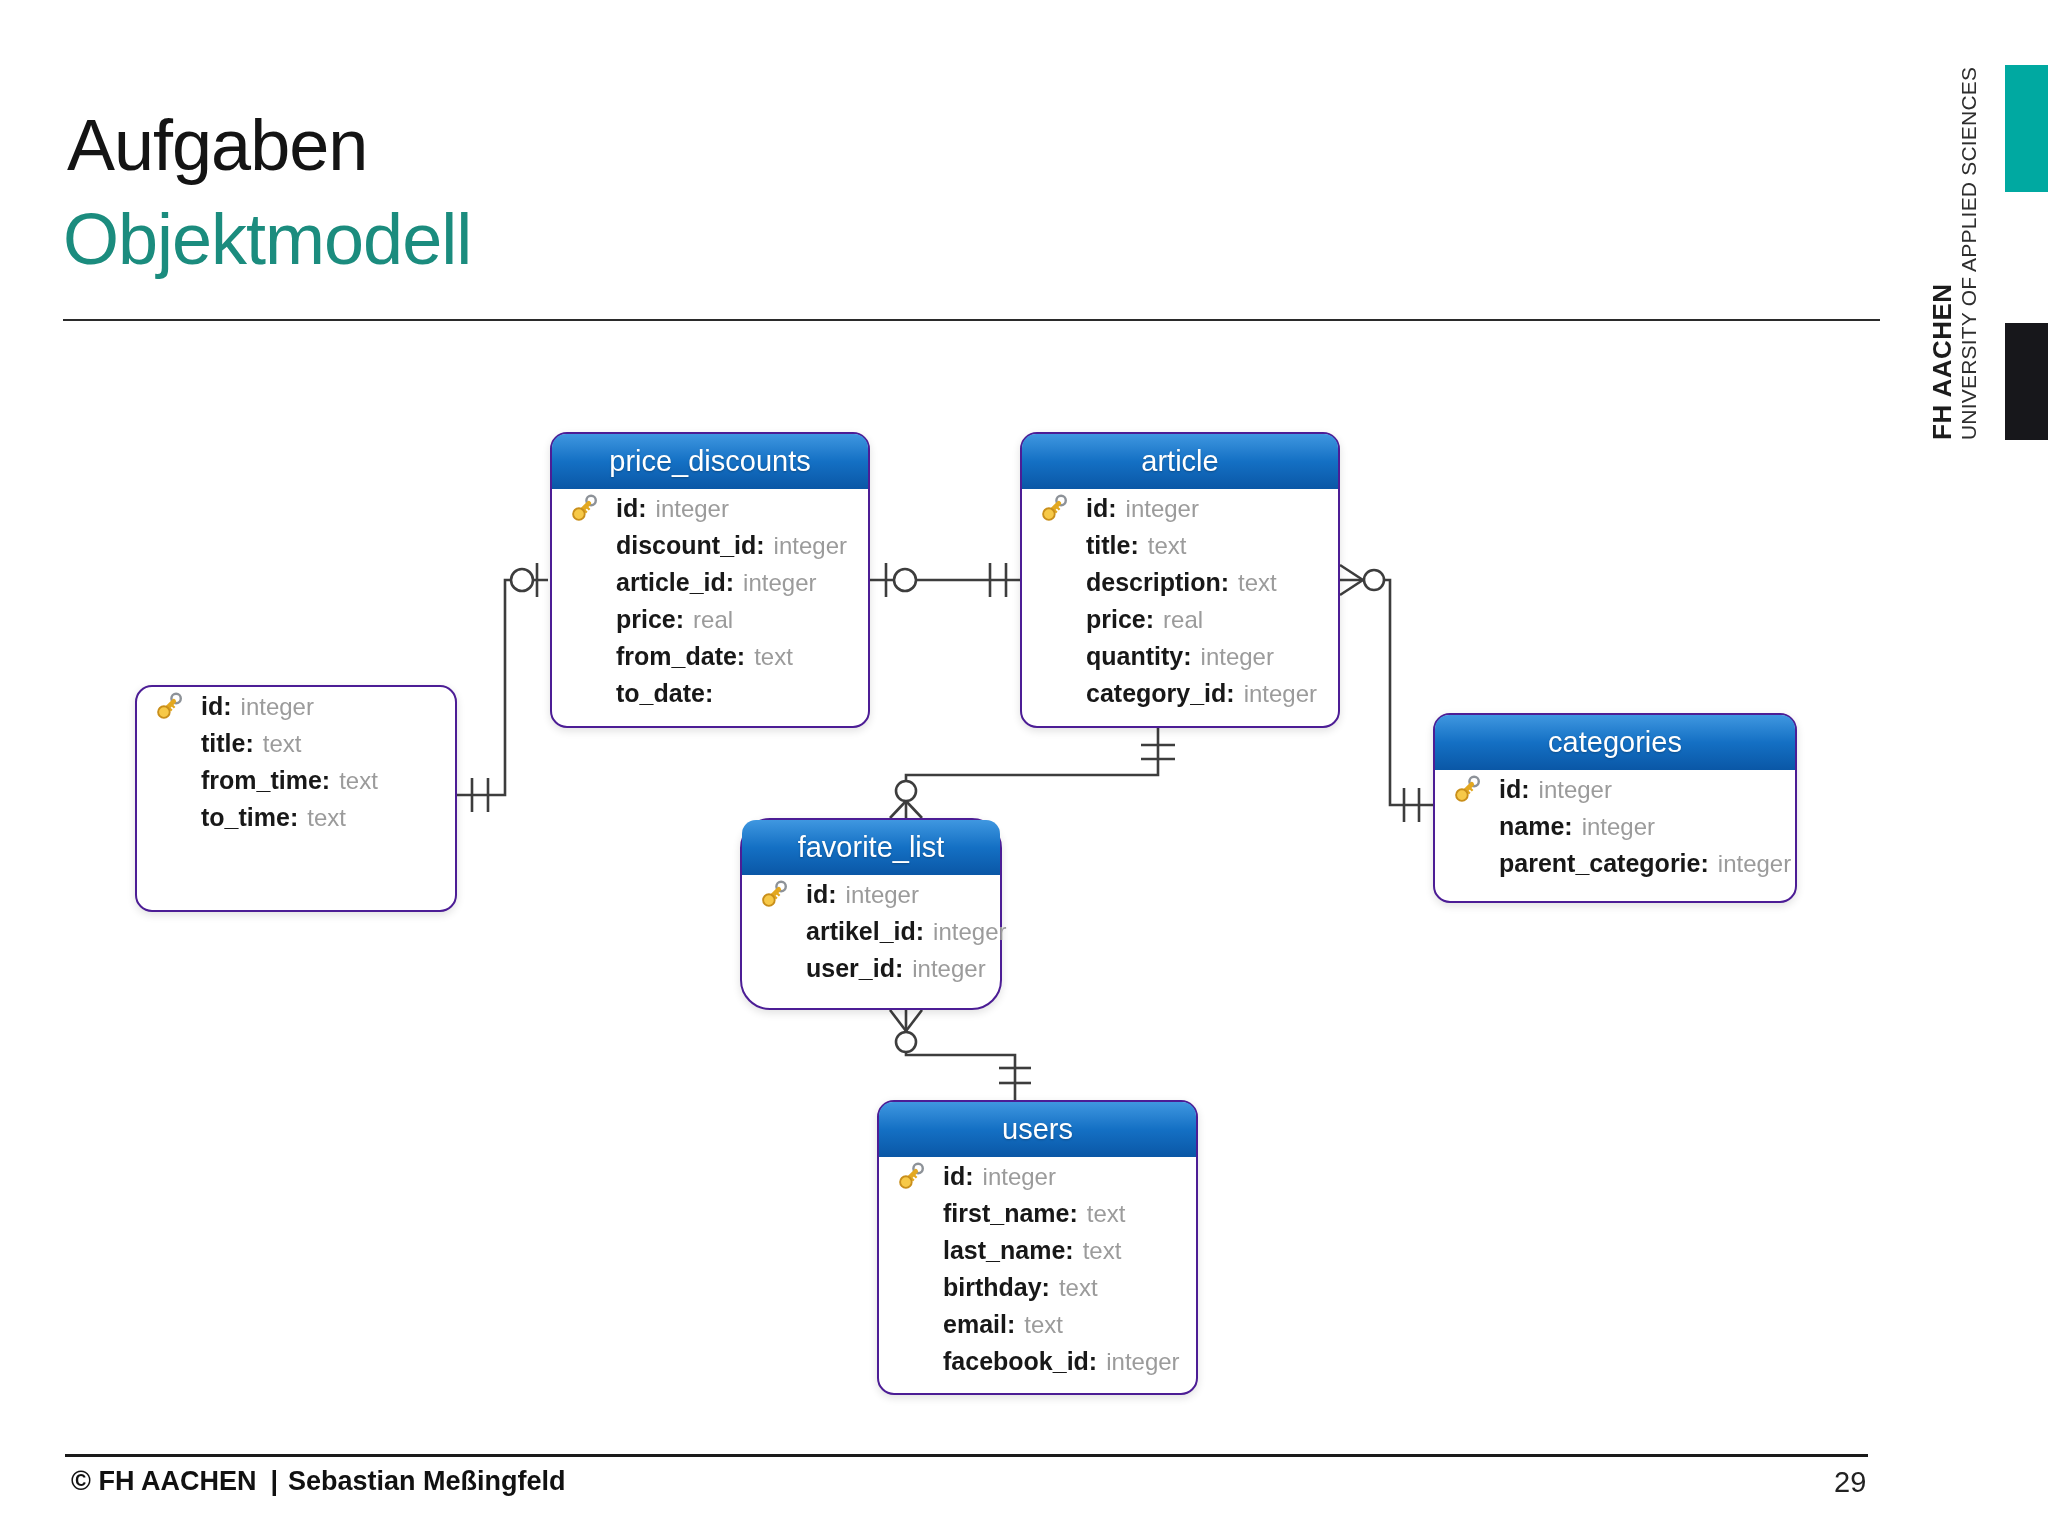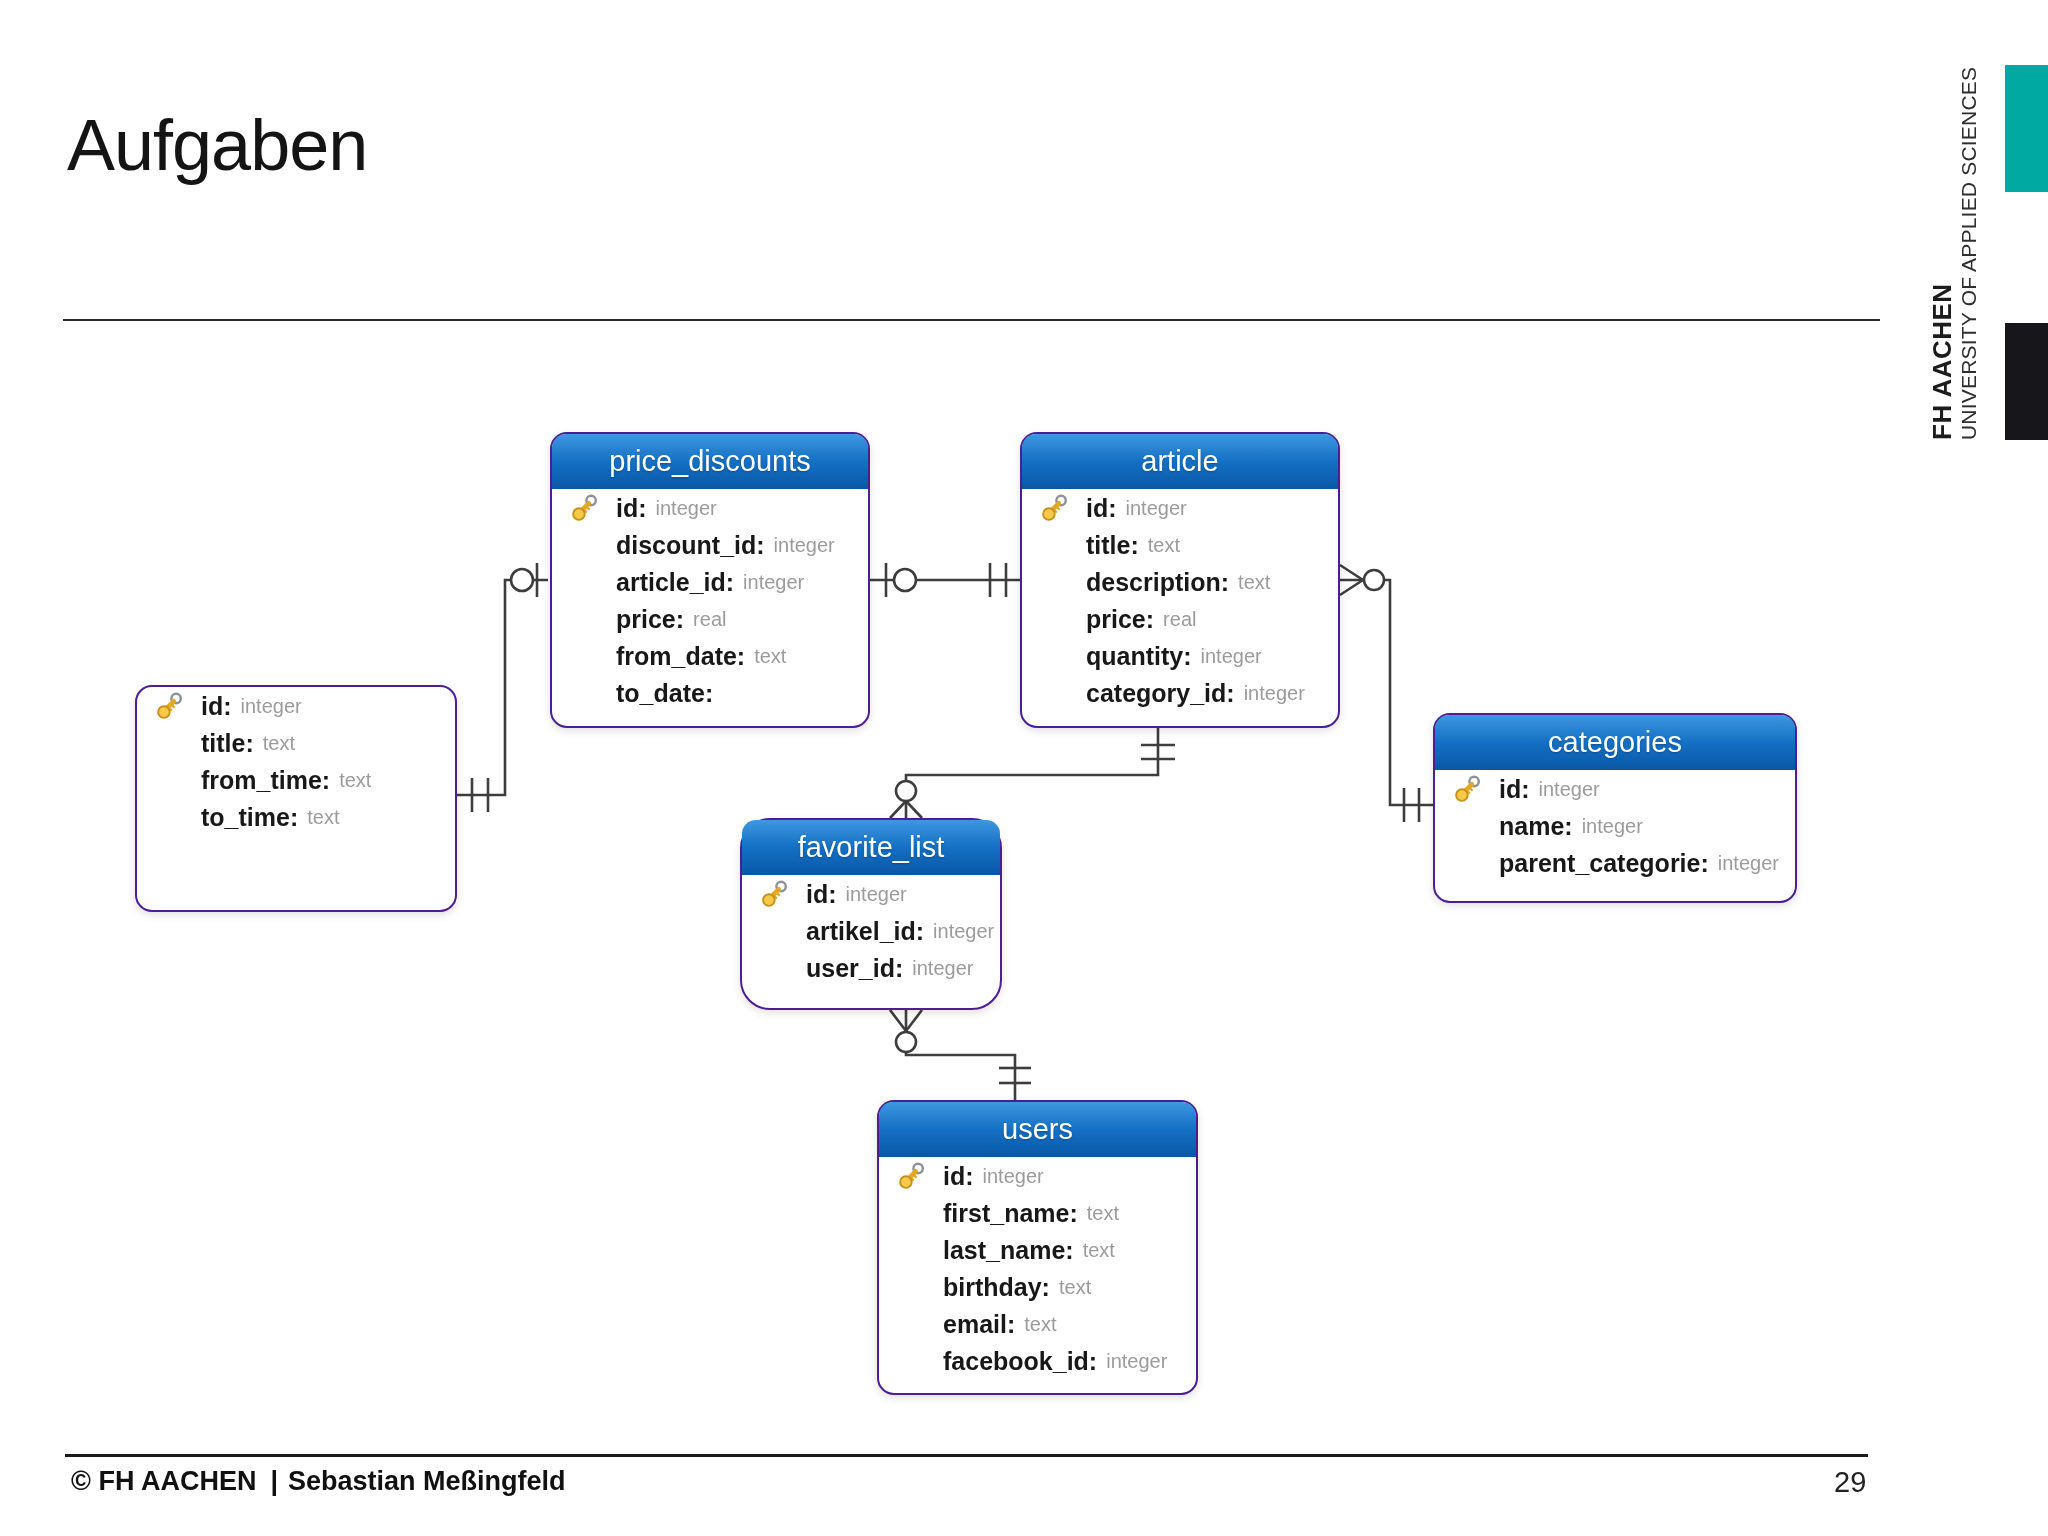--- a/index.html
+++ b/index.html
@@ -55,29 +55,30 @@
     border-radius:14px 14px 0 0;
     background:linear-gradient(180deg, var(--header-blue-top) 0%, var(--header-blue-mid) 50%, var(--header-blue-bottom) 100%);
     color:#ffffff;text-align:center;
     font-size:29px;font-weight:400;
     text-shadow:0 1px 2px rgba(0,0,0,0.25);
   }
   .entity-body{padding-top:1px;}
   .field-row{position:relative;height:37px;display:flex;align-items:center;padding-left:64px;}
   .field-row .key-icon{position:absolute;left:18px;top:3px;width:30px;height:30px;}
   .field-name{font-size:25px;font-weight:700;color:#181818;white-space:nowrap;}
-  .field-type{font-size:20px;font-weight:400;color:var(--field-type-gray);margin-left:9px;white-space:nowrap;}
+  .field-type{font-size:24px;font-weight:400;color:var(--field-type-gray);margin-left:9px;white-space:nowrap;}
 </style>
 </head>
 <body>
 
 <div id="slide">
 
   <div class="title-block">
     <h1>Aufgaben</h1>
+    <h2>Objektmodell</h2>
   </div>
   <div class="title-rule"></div>
 
   <div id="diagram">
     <svg id="connections" width="2048" height="1536" viewBox="0 0 2048 1536">
         <g>
           <polyline points="868,580 1022,580" class="conn-line"></polyline>
           <line x1="886" y1="563" x2="886" y2="597" class="conn-tick"></line>
           <circle cx="905" cy="580" r="11" class="conn-circle"></circle>
           <line x1="990" y1="563" x2="990" y2="597" class="conn-tick"></line>

